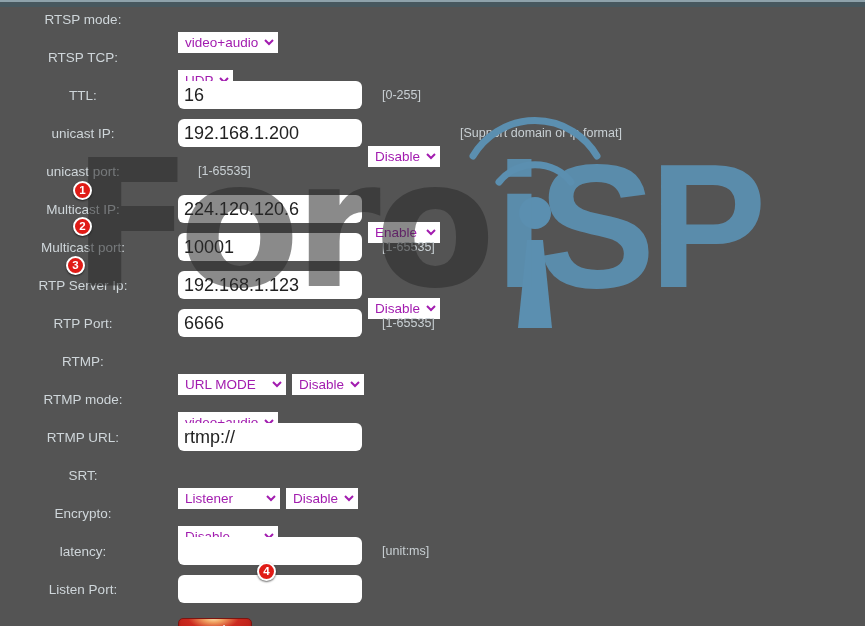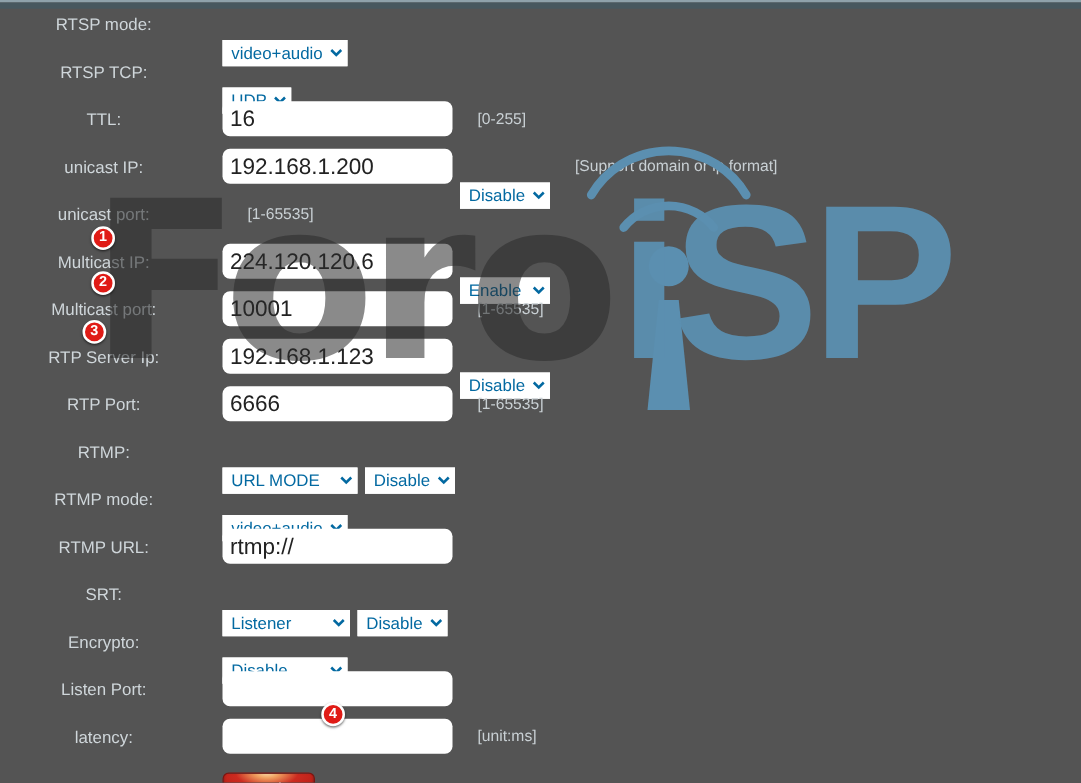--- a/index.html
+++ b/index.html
@@ -94,21 +94,21 @@
     font-size: 18px;
     padding: 0 6px;
     outline: none;
   }
 
   select.sel {
     height: 21px;
     border: 1px solid #ffffff;
     border-radius: 0;
     background: #ffffff;
-    color: #0369a1;
+    color: #a21caf;
     font-family: "Liberation Sans", sans-serif;
     font-size: 13.5px;
     padding: 0 2px;
     outline: none;
     -webkit-appearance: menulist;
     appearance: menulist;
     margin-top: 46px;
   }
   select.sel-encrypto { width: 100px; }
 
@@ -273,31 +273,31 @@
   </div>
 
   <div class="row">
     <div class="label">Encrypto:</div>
     <div class="ctrl">
       <select class="sel sel-encrypto"><option>Disable</option><option>Enable</option></select>
     </div>
   </div>
 
   <div class="row">
-    <div class="label">Listen Port:</div>
-    <div class="ctrl">
-      <input class="txt" type="text" value="" style="">
-    </div>
-  </div>
-
-  <div class="row">
     <div class="label">latency:</div>
     <div class="ctrl">
       <input class="txt" type="text" value="" style="">
       <span class="hint">[unit:ms]</span>
+    </div>
+  </div>
+
+  <div class="row">
+    <div class="label">Listen Port:</div>
+    <div class="ctrl">
+      <input class="txt" type="text" value="" style="">
     </div>
   </div>
 
   <div class="row applyrow">
     <div class="label"></div>
     <div class="ctrl">
       <button class="apply">Apply</button>
     </div>
   </div>
 

